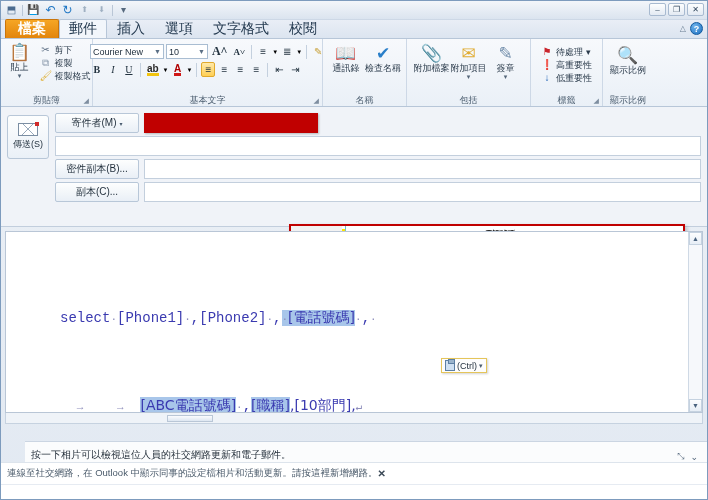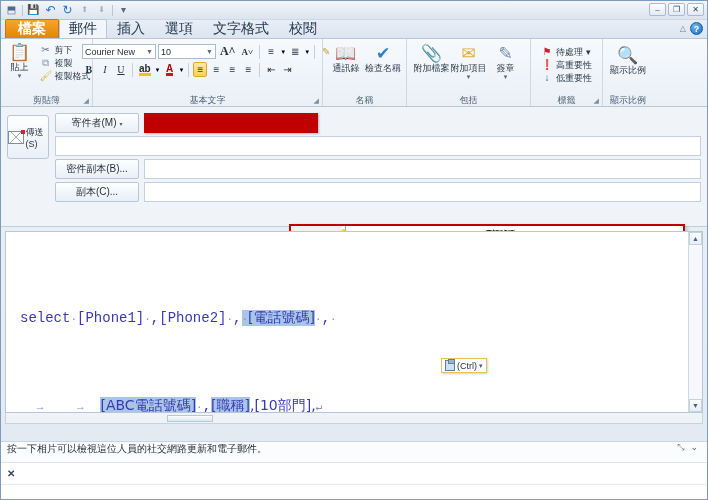--- a/index.html
+++ b/index.html
@@ -145,21 +145,21 @@
     height:120px;
     position:relative;
   }
   .sendbox{
     width:46px; display:flex; flex-direction:column; align-items:center;
     justify-content:flex-start; padding-top:4px;
   }
   .sendbtn{
     width:42px;height:44px;border:1px solid #b8c7d8;border-radius:3px;
     background:linear-gradient(#fdfefe,#eaf0f7);
-    display:flex;flex-direction:row;align-items:center;justify-content:center;
+    display:flex;flex-direction:column;align-items:center;justify-content:center;
     font-size:9px;color:#23323f;gap:2px;
   }
   .envelope{
     width:20px;height:13px;border:1px solid #7b8ea3;background:#fff;
     position:relative;
   }
   .envelope:before{
     content:""; position:absolute; left:0;top:0;width:100%;height:100%;
     background:linear-gradient(135deg,transparent 46%,#98a9bb 46%,#98a9bb 50%,transparent 50%),
                linear-gradient(225deg,transparent 46%,#98a9bb 46%,#98a9bb 50%,transparent 50%);
@@ -227,21 +227,21 @@
     background:#ffffff;
     border:1px solid #b9c6d6;
     display:flex;
   }
   .bodytext{
     flex:1; padding:8px 4px 0 14px;
     font-family:"Liberation Mono", monospace;
     font-size:14px; line-height:22px;
     color:#3a3ab0; white-space:pre; overflow:hidden;
   }
-  .bodytext .ln{display:block; height:22px;}
+  .bodytext .ln{display:block; height:22px;margin-left:40px;}
   .sel{background:#a8c6ea;}
   .cjk{font-family:"DejaVu Sans", sans-serif;}
   .dot{color:#8d8dbb; font-size:11px;}
   .tabmark{color:#8d8dbb; font-size:11px; letter-spacing:0;}
   .pilcrow{color:#8d8dbb; font-size:11px;}
   .pasteopt{
     position:absolute; left:440px; top:357px;
     border:1px solid #e5c55a; background:#fdfdfd;
     font-size:9px; color:#1f2d3a; padding:1px 3px;
     display:flex; align-items:center; gap:2px;
@@ -272,22 +272,22 @@
     margin:0 4px; height:11px; background:#eff3f8;
     border:1px solid #c6d2e0; border-top:none;
     display:flex; align-items:center; padding:0 1px;
   }
   .hsthumb{width:46px;height:7px;background:linear-gradient(#fbfcfe,#dde6f1);border:1px solid #b9c6d6;margin-left:160px;}
 
   
   .statusarea{position:absolute; left:0; right:0; bottom:0;}
   .sbar{
     height:21px; border-top:1px solid #cbd5e2; background:#fbfcfd;
-    display:flex; align-items:flex-start; padding:0 6px;
-    font-size:10px; color:#26313c;
+    display:flex; align-items:flex-end; padding:0 6px;
+    font-size:10px; color:#26313c;margin-left:24px;
   }
   .sbar .sp{flex:1;}
   .sbar .sicon{font-size:9px;color:#4a6versed; padding:0 3px; color:#52657a;}
   .sbar2{
     height:22px; border-top:1px solid #dde4ec; background:#ffffff;
     display:flex; align-items:center; padding:0 6px;
     font-size:9.5px; color:#4b5b6b;
   }
   .sbar3{height:15px; background:#ffffff; border-top:1px solid #e6ebf2;}
   .xbtn{font-size:10px;font-weight:bold;color:#3a4856;}
@@ -357,21 +357,21 @@
       <div class="glaunch">◢</div>
     </div>
 
     <div class="rgroup" style="width:230px;">
       <div class="gbody" style="flex-direction:column;gap:3px;align-items:flex-start;padding-top:3px;">
         <div class="fontrow">
           <div class="combo" style="width:74px;">
             <span class="cv">Courier New</span>
             <span class="cc">▼</span>
           </div>
-          <div class="combo" style="width:58px;">
+          <div class="combo" style="width:42px;">
             <span class="cv">10</span>
             <span class="cc">▼</span>
           </div>
           <span class="fbtn" style="font-family:'Liberation Serif',serif;font-size:12px;font-weight:bold;">A^</span>
           <span class="fbtn" style="font-family:'Liberation Serif',serif;font-size:9px;font-weight:bold;">A˅</span>
           <span class="vsep"></span>
           <span class="fbtn">≡</span>
           <span class="cc" style="font-size:6px;">▼</span>
           <span class="fbtn">≣</span>
           <span class="cc" style="font-size:6px;">▼</span>
@@ -562,19 +562,20 @@
   </div>
 
   <div class="statusarea">
     <div class="sbar">
       <span>按一下相片可以檢視這位人員的社交網路更新和電子郵件。</span>
       <span class="sp"></span>
       <span class="sicon">⤡</span>
       <span class="sicon">⌄</span>
     </div>
     <div class="sbar2">
+      <span>連線至社交網路，在 Outlook 中顯示同事的設定檔相片和活動更新。請按這裡新增網路。</span>
       <span class="sp"></span>
       <span class="xbtn">✕</span>
     </div>
     <div class="sbar3"></div>
   </div>
 
 </div>
 
 </body></html>

